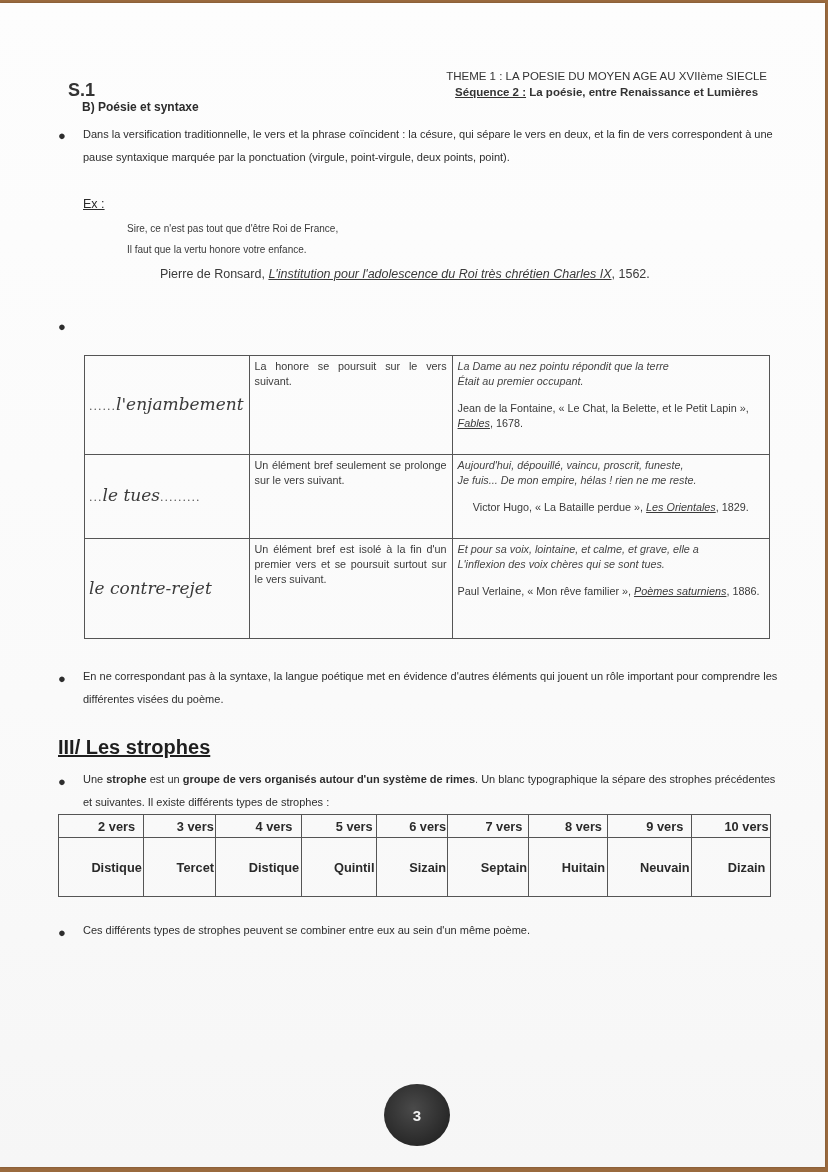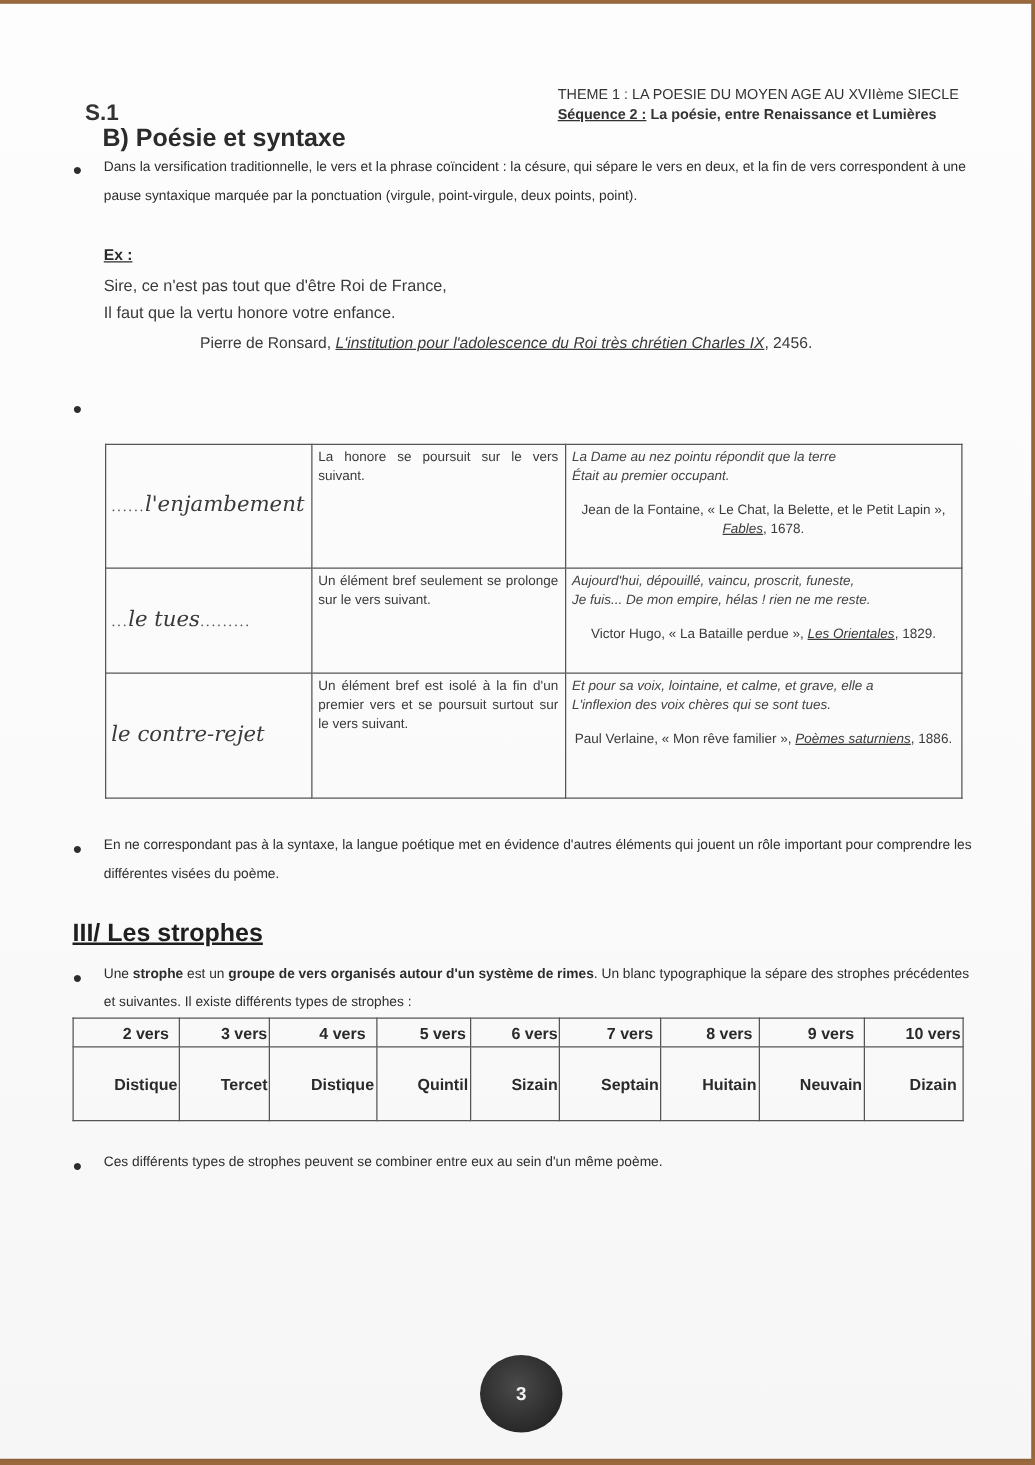--- a/index.html
+++ b/index.html
@@ -10,53 +10,53 @@
       color: #2a2a2a;
       position: relative;
     }
     .paper {
       position: absolute; left: 0; top: 3px; width: 825px; height: 1164px;
       background: linear-gradient(180deg, #fdfdfd 0%, #fafafa 60%, #f6f6f6 100%);
       box-shadow: 0 0 2px rgba(0,0,0,0.25);
     }
     .abs { position: absolute; }
     .header-right {
-      right: 58px; top: 65px; text-align: left; font-size: 11.5px; line-height: 16px; color: #333;
+      right: 58px; top: 65px; text-align: center; font-size: 11.5px; line-height: 16px; color: #333;
     }
     .header-right .seq { font-weight: bold; }
     .header-right .seq u { font-weight: bold; }
     .s-label { left: 68px; top: 77px; font-size: 18px; font-weight: bold; color: #333; }
-    .section-b { left: 82px; top: 97px; font-size: 20px; font-weight: bold; color: #2b2b2b; }
+    .section-b { left: 82px; top: 97px; font-size: 12px; font-weight: bold; color: #2b2b2b; }
     .para {
       font-size: 11px; line-height: 23px; color: #2d2d2d;
     }
     .bullet {
       position: absolute; font-size: 13px; color: #2d2d2d;
     }
-    .ex-label { font-weight: bold; text-decoration: underline; font-size: 12.5px; }
-    .verse { font-size: 13px; line-height: 21px; color: #3a3a3a; }
+    .ex-label { font-weight: normal; text-decoration: underline; font-size: 12.5px; }
+    .verse { font-size: 10px; line-height: 21px; color: #3a3a3a; margin-left: 44px; }
     .citation { font-size: 12.5px; color: #3a3a3a; }
     .citation u { font-style: italic; }
 
     table.figures {
       position: absolute; left: 84px; top: 352px; width: 686px; border-collapse: collapse;
     }
     table.figures td {
       border: 1px solid #555; vertical-align: top; padding: 3px 5px;
       font-size: 10.8px; color: #3a3a3a; line-height: 15px;
     }
     td.hand {
       width: 140px; vertical-align: middle !important; padding-left: 4px !important;
       font-family: "DejaVu Serif", serif; font-style: italic; color: #3d3d8f; font-size: 17px !important;
     }
     td.hand .dots { color: #555; font-style: normal; font-size: 11px; letter-spacing: 1px; }
     td.def { width: 192px; text-align: justify; }
     td.ex { }
     td.ex .poem { font-style: italic; color: #444; }
-    td.ex .src { text-align: center; margin-top: 12px; }
+    td.ex .src { text-align: left; margin-top: 12px; }
     td.ex .src u { font-style: italic; }
 
     .h3 {
       left: 58px; top: 733px; font-size: 20px; font-weight: bold; text-decoration: underline; color: #1f1f1f;
     }
     table.strophes {
       position: absolute; left: 58px; top: 811px; width: 713px; border-collapse: collapse;
     }
     table.strophes td {
       border: 1px solid #555; text-align: center; font-size: 12.8px; font-weight: bold; color: #2a2a2a; padding-left: 32px;
@@ -87,21 +87,21 @@
   <div class="bullet" style="left:58px; top:125px;">●</div>
   <div class="abs para" style="left:83px; top:120px; width:695px;">Dans la versification traditionnelle, le vers et la phrase coïncident : la césure, qui sépare le vers en deux, et la fin de vers correspondent à une pause syntaxique marquée par la ponctuation (virgule, point-virgule, deux points, point).</div>
 
   <div class="abs ex-label" style="left:83px; top:194px;">Ex :</div>
   <div class="abs verse" style="left:83px; top:215px;">
     <div>Sire, ce n'est pas tout que d'être Roi de France,</div>
     <div>Il faut que la vertu honore votre enfance.</div>
   </div>
   <div class="abs citation" style="left:160px; top:264px;">
     <span>Pierre de Ronsard, </span>
-    <u>L'institution pour l'adolescence du Roi très chrétien Charles IX</u><span>, 2456.</span>
+    <u>L'institution pour l'adolescence du Roi très chrétien Charles IX</u><span>, 1562.</span>
   </div>
 
   <div class="bullet" style="left:58px; top:316px;">●</div>
 
   <table class="figures">
     <tbody>
         <tr style="height:99px;">
       <td class="hand"><span class="dots">......</span><span>l'enjambement</span></td>
       <td class="def">La honore se poursuit sur le vers suivant.</td>
       <td class="ex">

